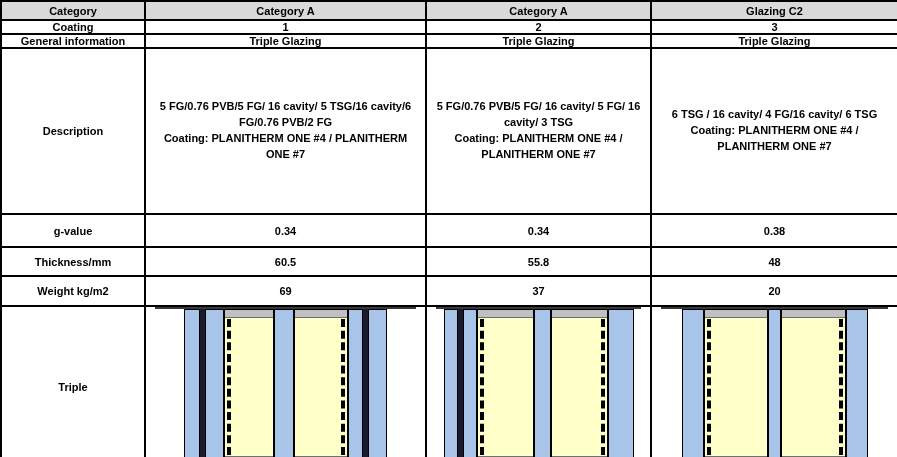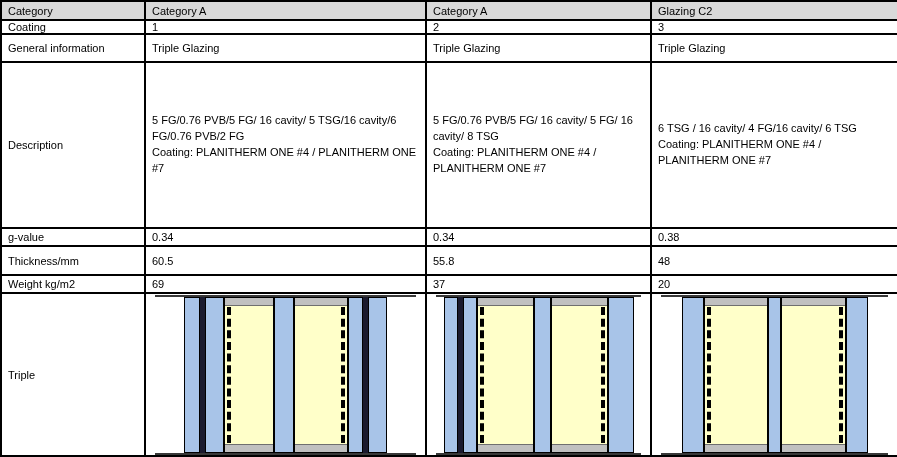--- a/index.html
+++ b/index.html
@@ -13,24 +13,26 @@
   html,body{margin:0;padding:0;background:#ffffff;}
   body{font-family:"Liberation Sans","DejaVu Sans",sans-serif;color:#000;}
   .canvas{position:relative;width:897px;height:457px;background:#fff;overflow:hidden;}
   table.spec{
     border-collapse:collapse;
     table-layout:fixed;
     width:897px;height:457px;
   }
   table.spec td{
     border:2px solid var(--line);
+    text-align:center;
     vertical-align:middle;
     font-size:11px;
     padding:0 6px;
     overflow:hidden;
+    font-weight:bold;
   }
   tr.hdr td{background:var(--header-bg);}
   td.desc{padding:0 14px;line-height:1.45;}
   td.desc .dline{display:block;}
   td.img-cell{padding:2px;}
   .img-wrap{
     margin:0 auto;
     width:calc(100% - 6px);
     height:156px;
     border-top:2px solid #383838;
@@ -68,54 +70,54 @@
         <td>Category A</td>
         <td>Category A</td>
         <td>Glazing C2</td>
       </tr>
       <tr style="height:13px">
         <td>Coating</td>
         <td>1</td>
         <td>2</td>
         <td>3</td>
       </tr>
-      <tr style="height:28px">
+      <tr style="height:14px">
         <td>General information</td>
         <td>Triple Glazing</td>
         <td>Triple Glazing</td>
         <td>Triple Glazing</td>
       </tr>
       <tr style="height:166px">
         <td>Description</td>
         <td class="desc">
           <span class="dline">5 FG/0.76 PVB/5 FG/ 16 cavity/ 5 TSG/16 cavity/6 FG/0.76 PVB/2 FG</span>
           <span class="dline">Coating: PLANITHERM ONE #4 / PLANITHERM ONE #7</span>
         </td>
         <td class="desc">
-          <span class="dline">5 FG/0.76 PVB/5 FG/ 16 cavity/ 5 FG/ 16 cavity/ 8 TSG</span>
+          <span class="dline">5 FG/0.76 PVB/5 FG/ 16 cavity/ 5 FG/ 16 cavity/ 3 TSG</span>
           <span class="dline">Coating: PLANITHERM ONE #4 / PLANITHERM ONE #7</span>
         </td>
         <td class="desc">
           <span class="dline">6 TSG / 16 cavity/ 4 FG/16 cavity/ 6 TSG</span>
           <span class="dline">Coating: PLANITHERM ONE #4 / PLANITHERM ONE #7</span>
         </td>
       </tr>
-      <tr style="height:18px">
+      <tr style="height:33px">
         <td>g-value</td>
         <td>0.34</td>
         <td>0.34</td>
         <td>0.38</td>
       </tr>
       <tr style="height:29px">
         <td>Thickness/mm</td>
         <td>60.5</td>
         <td>55.8</td>
         <td>48</td>
       </tr>
-      <tr style="height:18px">
+      <tr style="height:30px">
         <td>Weight kg/m2</td>
         <td>69</td>
         <td>37</td>
         <td>20</td>
       </tr>
       <tr>
         <td>Triple</td>
         <td class="img-cell">
           <div class="img-wrap">
             <div class="glz">

